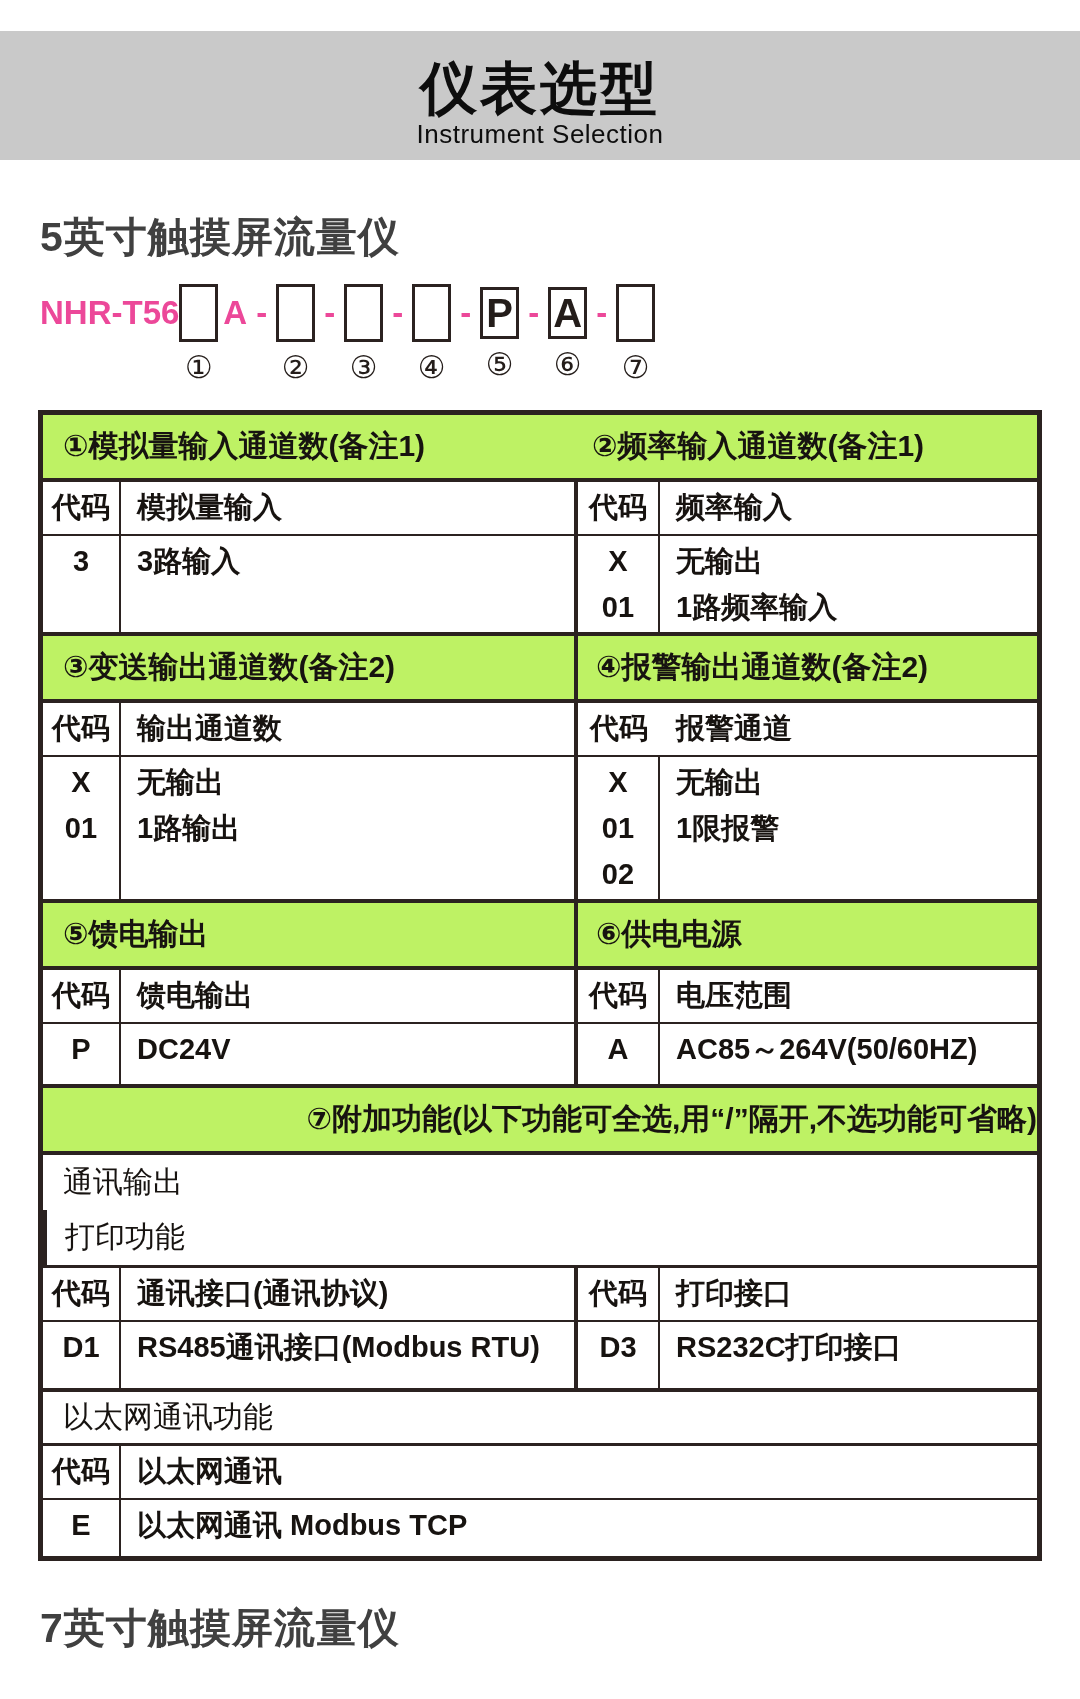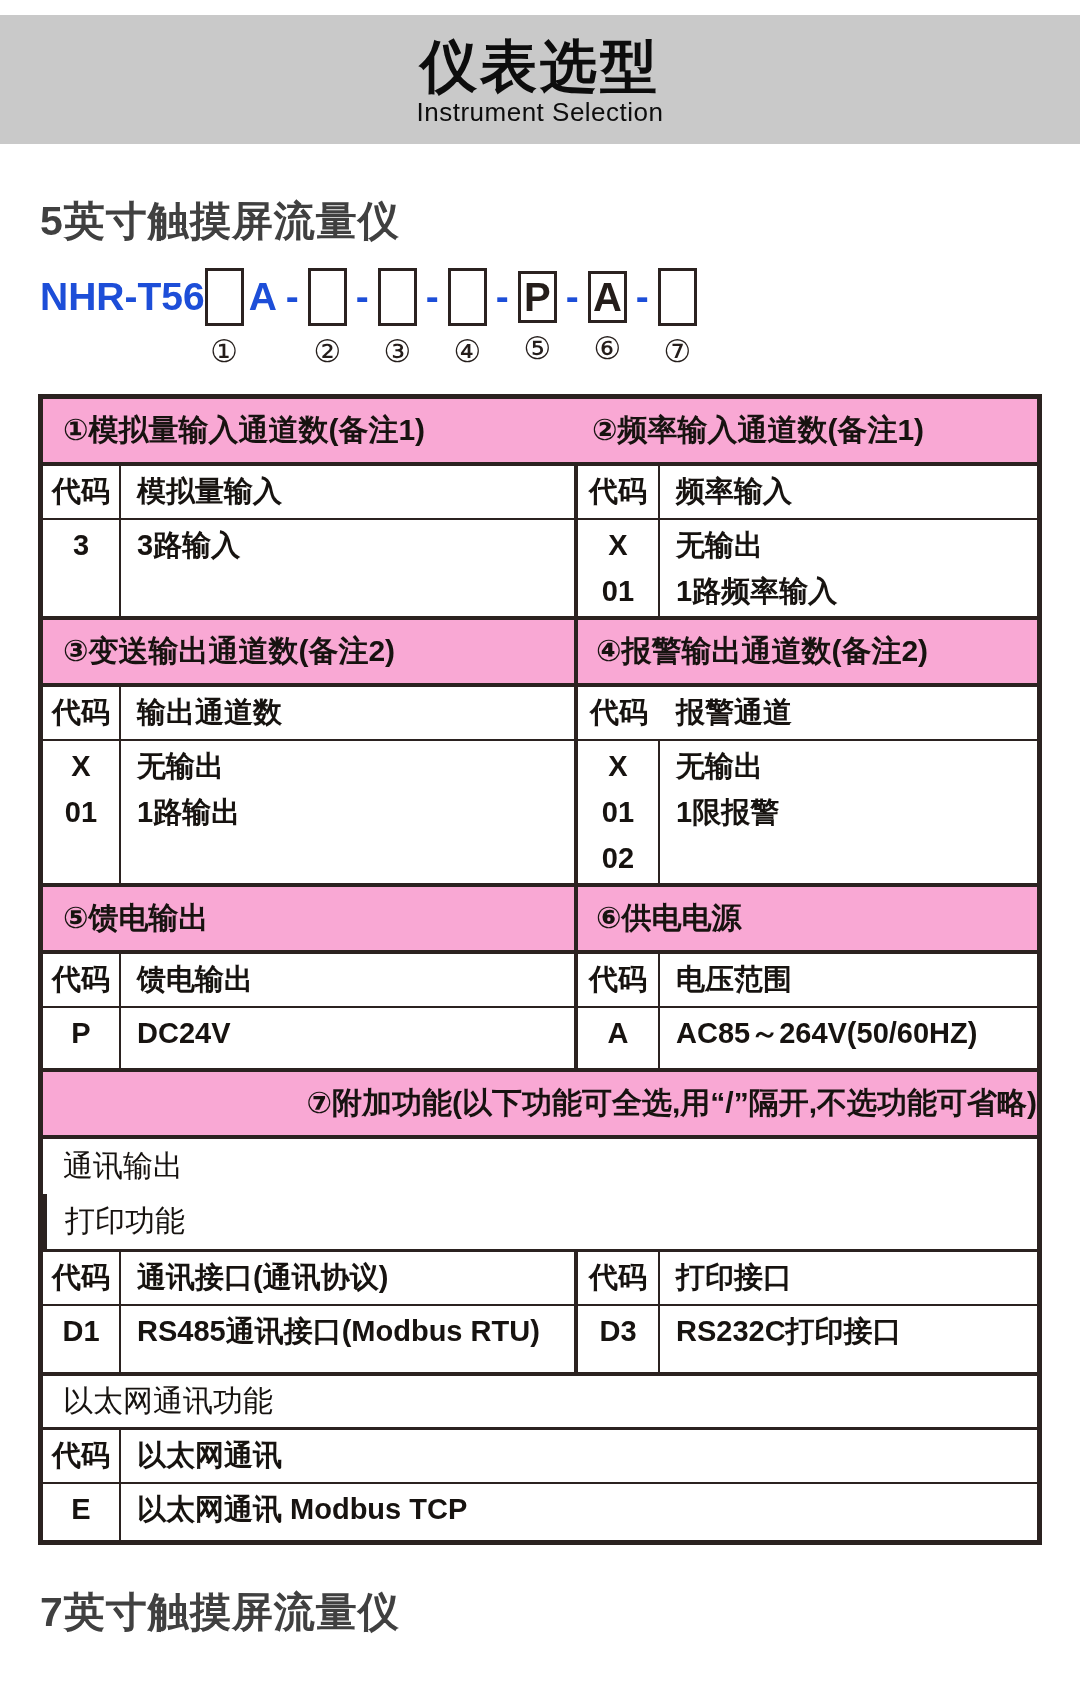--- a/index.html
+++ b/index.html
@@ -1,45 +1,45 @@
 <!DOCTYPE html>
 <html><head>
 <meta charset="utf-8">
 <style>
   * { margin:0; padding:0; box-sizing:border-box; }
   html,body { background:#ffffff; }
   body { font-family:"Liberation Sans","DejaVu Sans",sans-serif; color:#171310; }
   .page { position:relative; width:1080px; height:1699px; margin:0 auto; background:#ffffff; overflow:hidden; }
 
   
-  .banner { margin-top:15px; height:129px; background:#c9c9c9; text-align:center; padding-top:20px; }
+  .banner { margin-top:31px; height:129px; background:#c9c9c9; text-align:center; padding-top:26px; }
   .banner-title { font-size:57px; font-weight:700; letter-spacing:3px; line-height:1.12; color:#0d0d0d; }
   .banner-sub { font-size:26px; font-weight:400; letter-spacing:0.5px; color:#0d0d0d; margin-top:-2px; }
 
   
   .prod-sec { margin:50px 40px 0 40px; }
   .prod-sec.second { margin-top:40px; }
   .prod-heading { font-size:41px; font-weight:600; color:#404040; letter-spacing:1px; }
   .mline { display:flex; align-items:flex-start; margin-top:16px; }
-  .mprefix, .mletter, .mdash { font-size:39px; font-weight:600; line-height:64px; white-space:pre; color:#1d4ed8; }
+  .mprefix, .mletter, .mdash { font-size:33px; font-weight:600; line-height:64px; white-space:pre; color:#ec4899; }
   .mdash { margin:0 9px; }
   .mletter { margin-left:5px; }
   .mgroup { display:inline-flex; flex-direction:column; align-items:center; }
   .mbox { width:39px; height:58px; border:3px solid #2b2220; margin-top:3px;
           display:flex; align-items:center; justify-content:center;
           font-size:40px; font-weight:600; color:#241d1a; }
   .mbox.lettered { height:52px; margin-top:6px; }
   .mcircle { font-size:31px; font-weight:400; margin-top:7px; color:#241d1a; }
 
   
   .tbl { margin:24px 38px 0 38px; width:1004px; border:5px solid #2b2220; background:#fff; }
   .trow { display:flex; width:100%; }
   .cell { display:block; }
 
-  .trow.title { background:#f9a8d4; font-weight:700; font-size:30px; border-bottom:4px solid #2b2220; }
+  .trow.title { background:#bef264; font-weight:700; font-size:30px; border-bottom:4px solid #2b2220; }
   .trow.title + * { }
   .trow.title:not(.first) { border-top:4px solid #2b2220; }
   .trow.title .lh { width:531px; padding:11px 0 11px 20px; }
   .trow.title .rh { flex:1; padding:11px 0 11px 18px; border-left:4px solid #2b2220; }
   .trow.title .rh.nodiv { border-left:none; }
   .trow.title.full .fw { width:100%; padding:11px 0 11px 20px;text-align:right; }
 
   .half-l { width:531px; display:flex; }
   .half-r { flex:1; display:flex; border-left:4px solid #2b2220; }
 

